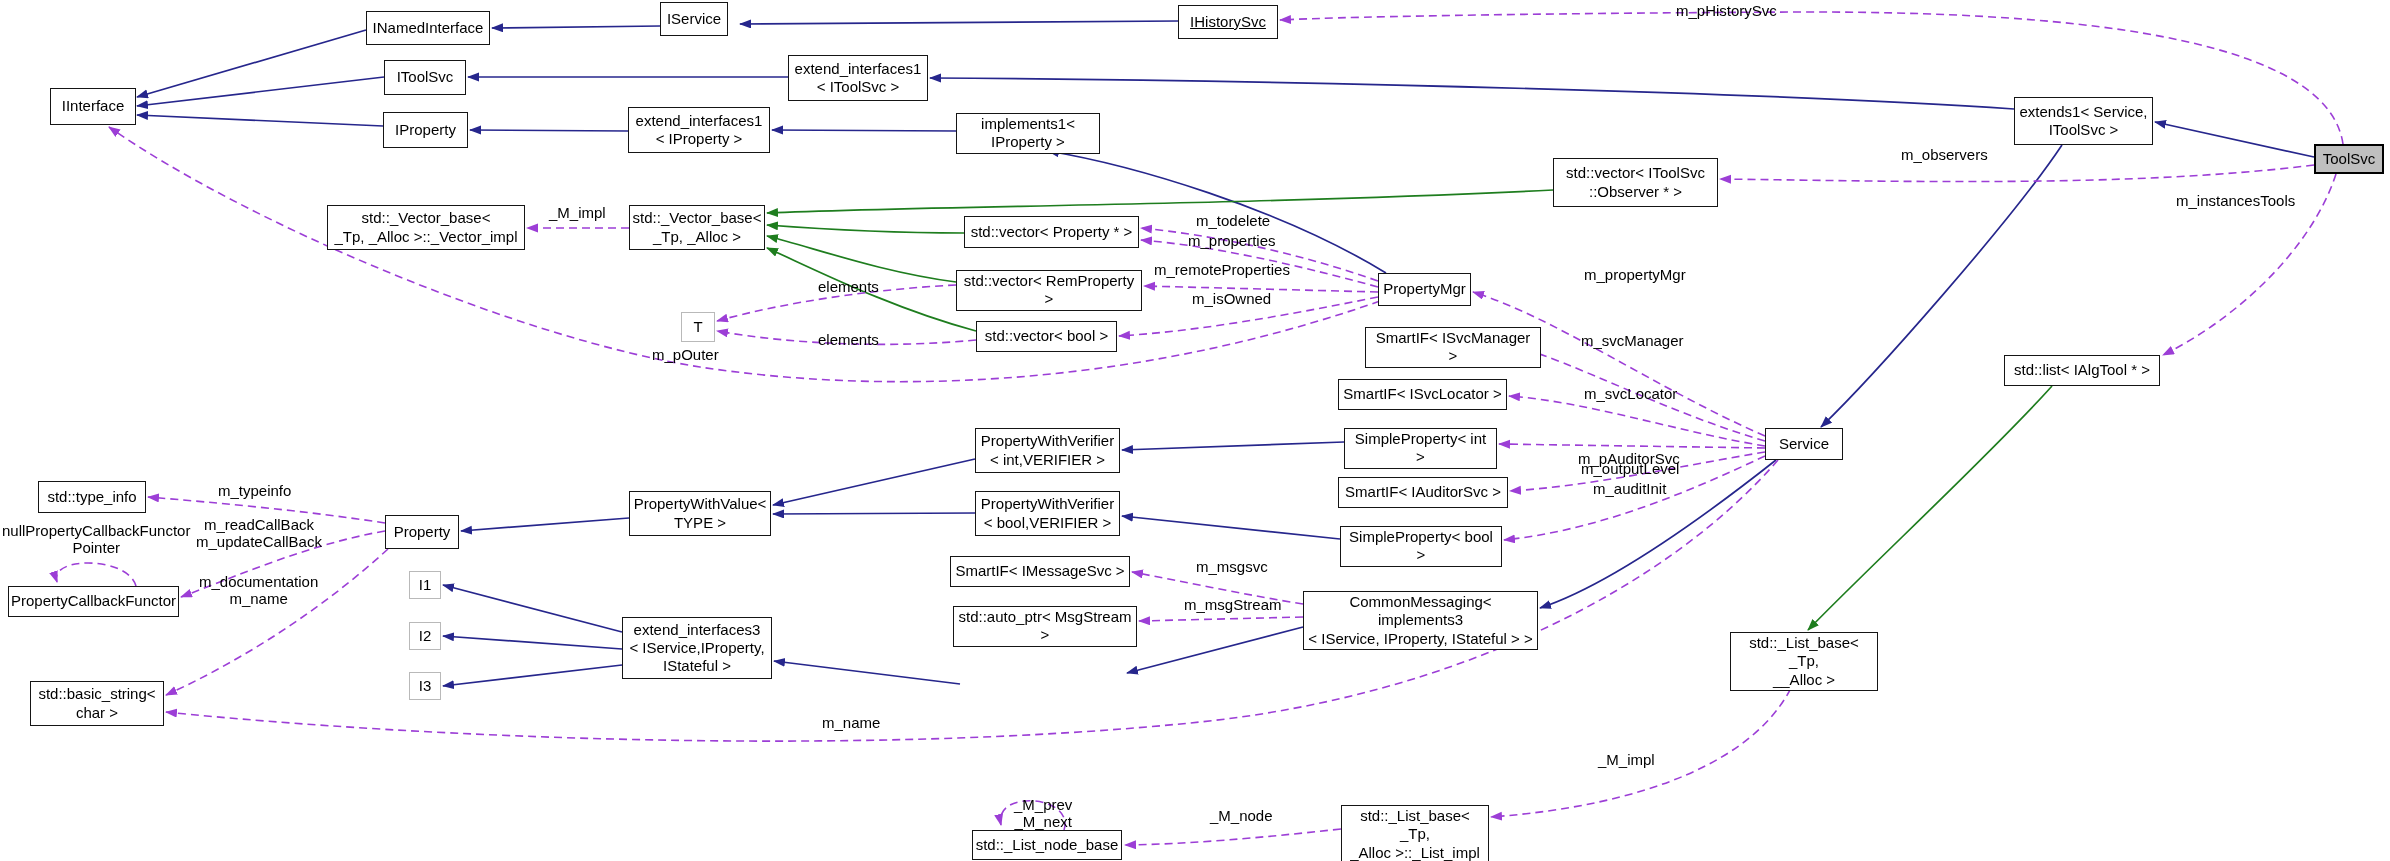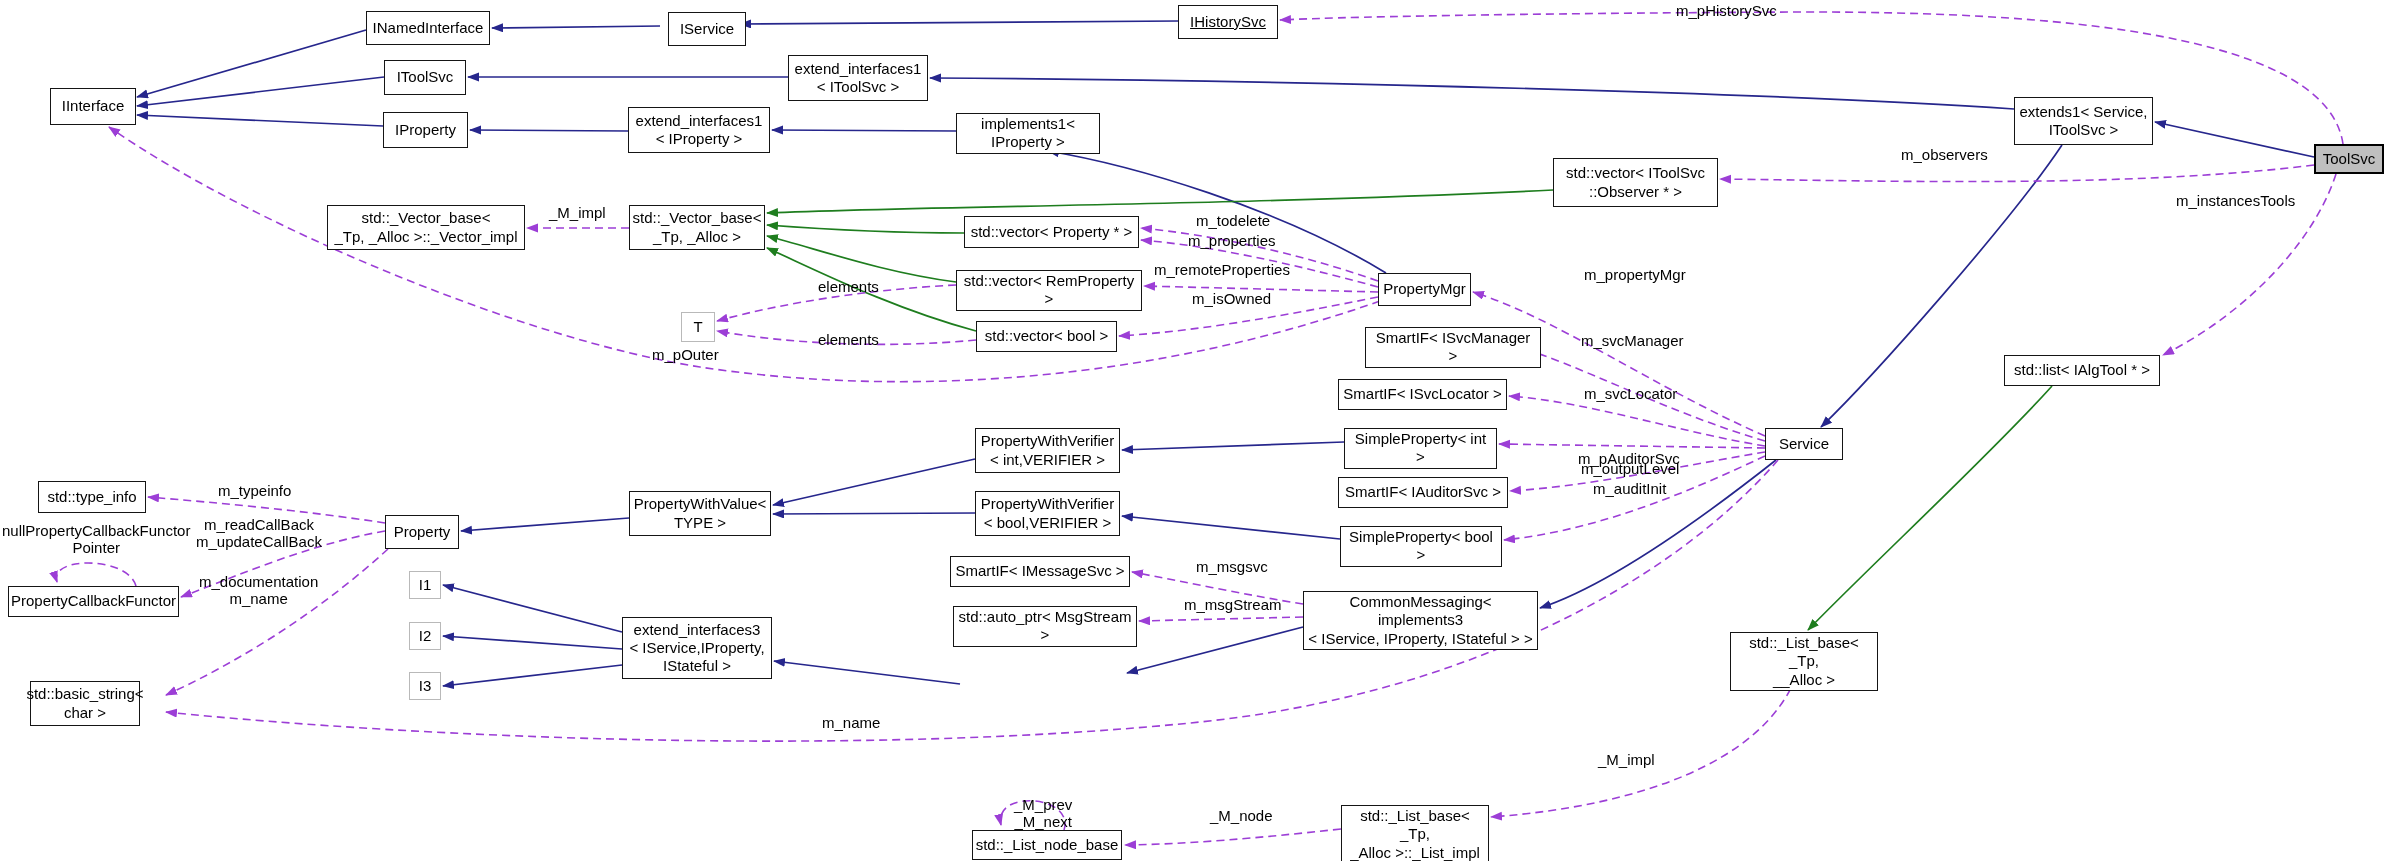--- a/index.html
+++ b/index.html
@@ -90,21 +90,21 @@
         <path d="M 388 549 C 330 602 252 656 166 695" class="edge member" stroke="#9c3ed6" marker-end="url(#arrow-member)"></path>
         <path d="M 136 586 C 128 556 48 556 57 582" class="edge member" stroke="#9c3ed6" marker-end="url(#arrow-member)"></path>
         <path d="M 1796 677 C 1762 762 1640 806 1491 817" class="edge member" stroke="#9c3ed6" marker-end="url(#arrow-member)"></path>
         <path d="M 1341 829 C 1258 838 1192 844 1125 845" class="edge member" stroke="#9c3ed6" marker-end="url(#arrow-member)"></path>
         <path d="M 1064 830 C 1075 795 993 789 1001 825" class="edge member" stroke="#9c3ed6" marker-end="url(#arrow-member)"></path>
       </g>
   </svg>
   <div id="node-layer">
       <div class="node" style="left: 50px; top: 88px; width: 86px; min-height: 37px;">IInterface</div>
       <div class="node" style="left: 366px; top: 11px; width: 124px; min-height: 34px;">INamedInterface</div>
-      <div class="node" style="left: 660px; top: 12px; width: 78px; min-height: 34px; margin-left: 8px;">IService</div>
+      <div class="node" style="left: 660px; top: 2px; width: 68px; min-height: 34px;">IService</div>
       <div class="node" style="left: 1178px; top: 5px; width: 100px; min-height: 34px; text-decoration: underline;">IHistorySvc</div>
       <div class="node" style="left: 384px; top: 60px; width: 82px; min-height: 35px;">IToolSvc</div>
       <div class="node" style="left: 788px; top: 55px; width: 140px; min-height: 46px;">extend_interfaces1
 &lt; IToolSvc &gt;</div>
       <div class="node" style="left: 383px; top: 112px; width: 85px; min-height: 36px;">IProperty</div>
       <div class="node" style="left: 628px; top: 107px; width: 142px; min-height: 46px;">extend_interfaces1
 &lt; IProperty &gt;</div>
       <div class="node" style="left: 956px; top: 113px; width: 144px; min-height: 36px;">implements1&lt; IProperty &gt;</div>
       <div class="node" style="left: 2014px; top: 97px; width: 139px; min-height: 48px;">extends1&lt; Service,
 IToolSvc &gt;</div>
@@ -141,21 +141,21 @@
       <div class="node" style="left: 950px; top: 556px; width: 180px; min-height: 31px;">SmartIF&lt; IMessageSvc &gt;</div>
       <div class="node" style="left: 953px; top: 606px; width: 184px; min-height: 31px;">std::auto_ptr&lt; MsgStream &gt;</div>
       <div class="node" style="left: 1303px; top: 591px; width: 235px; min-height: 45px;">CommonMessaging&lt; implements3
 &lt; IService, IProperty, IStateful &gt; &gt;</div>
       <div class="node param" style="left: 409px; top: 571px; width: 32px; min-height: 28px;">I1</div>
       <div class="node param" style="left: 409px; top: 622px; width: 32px; min-height: 28px;">I2</div>
       <div class="node param" style="left: 409px; top: 672px; width: 32px; min-height: 28px;">I3</div>
       <div class="node" style="left: 622px; top: 617px; width: 150px; min-height: 62px;">extend_interfaces3
 &lt; IService,IProperty,
 IStateful &gt;</div>
-      <div class="node" style="left: 30px; top: 681px; width: 110px; min-height: 45px;">std::basic_string&lt;
+      <div class="node" style="left: 30px; top: 681px; width: 134px; min-height: 45px;">std::basic_string&lt;
 char &gt;</div>
       <div class="node" style="left: 1341px; top: 805px; width: 148px; min-height: 45px;">std::_List_base&lt; _Tp,
 _Alloc &gt;::_List_impl</div>
       <div class="node" style="left: 972px; top: 830px; width: 150px; min-height: 30px;">std::_List_node_base</div>
       <div class="elabel" style="left: 1676px; top: 2px;">m_pHistorySvc</div>
       <div class="elabel" style="left: 1901px; top: 146px;">m_observers</div>
       <div class="elabel" style="left: 2176px; top: 192px;">m_instancesTools</div>
       <div class="elabel" style="left: 1584px; top: 266px;">m_propertyMgr</div>
       <div class="elabel" style="left: 1581px; top: 332px;">m_svcManager</div>
       <div class="elabel" style="left: 1584px; top: 385px;">m_svcLocator</div>

